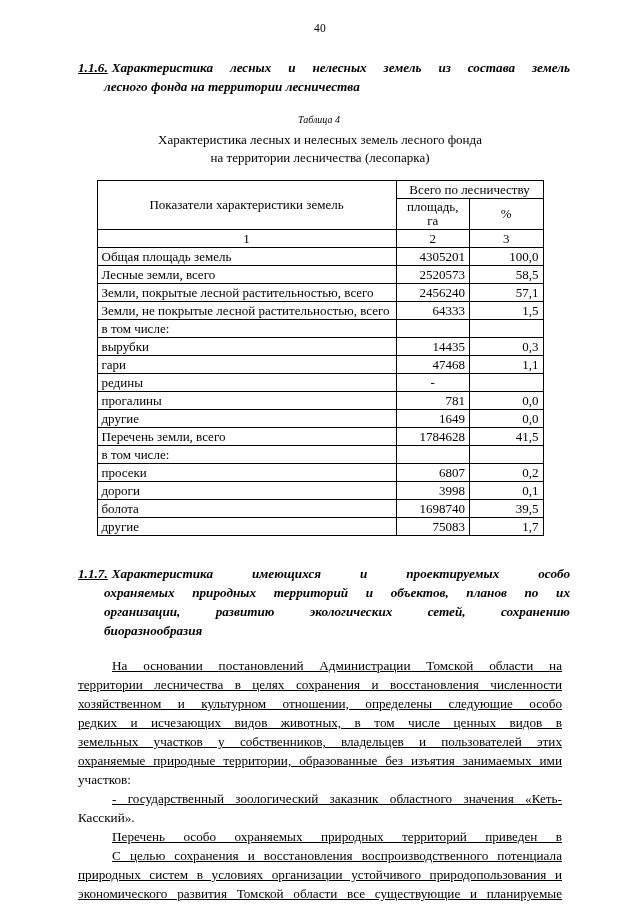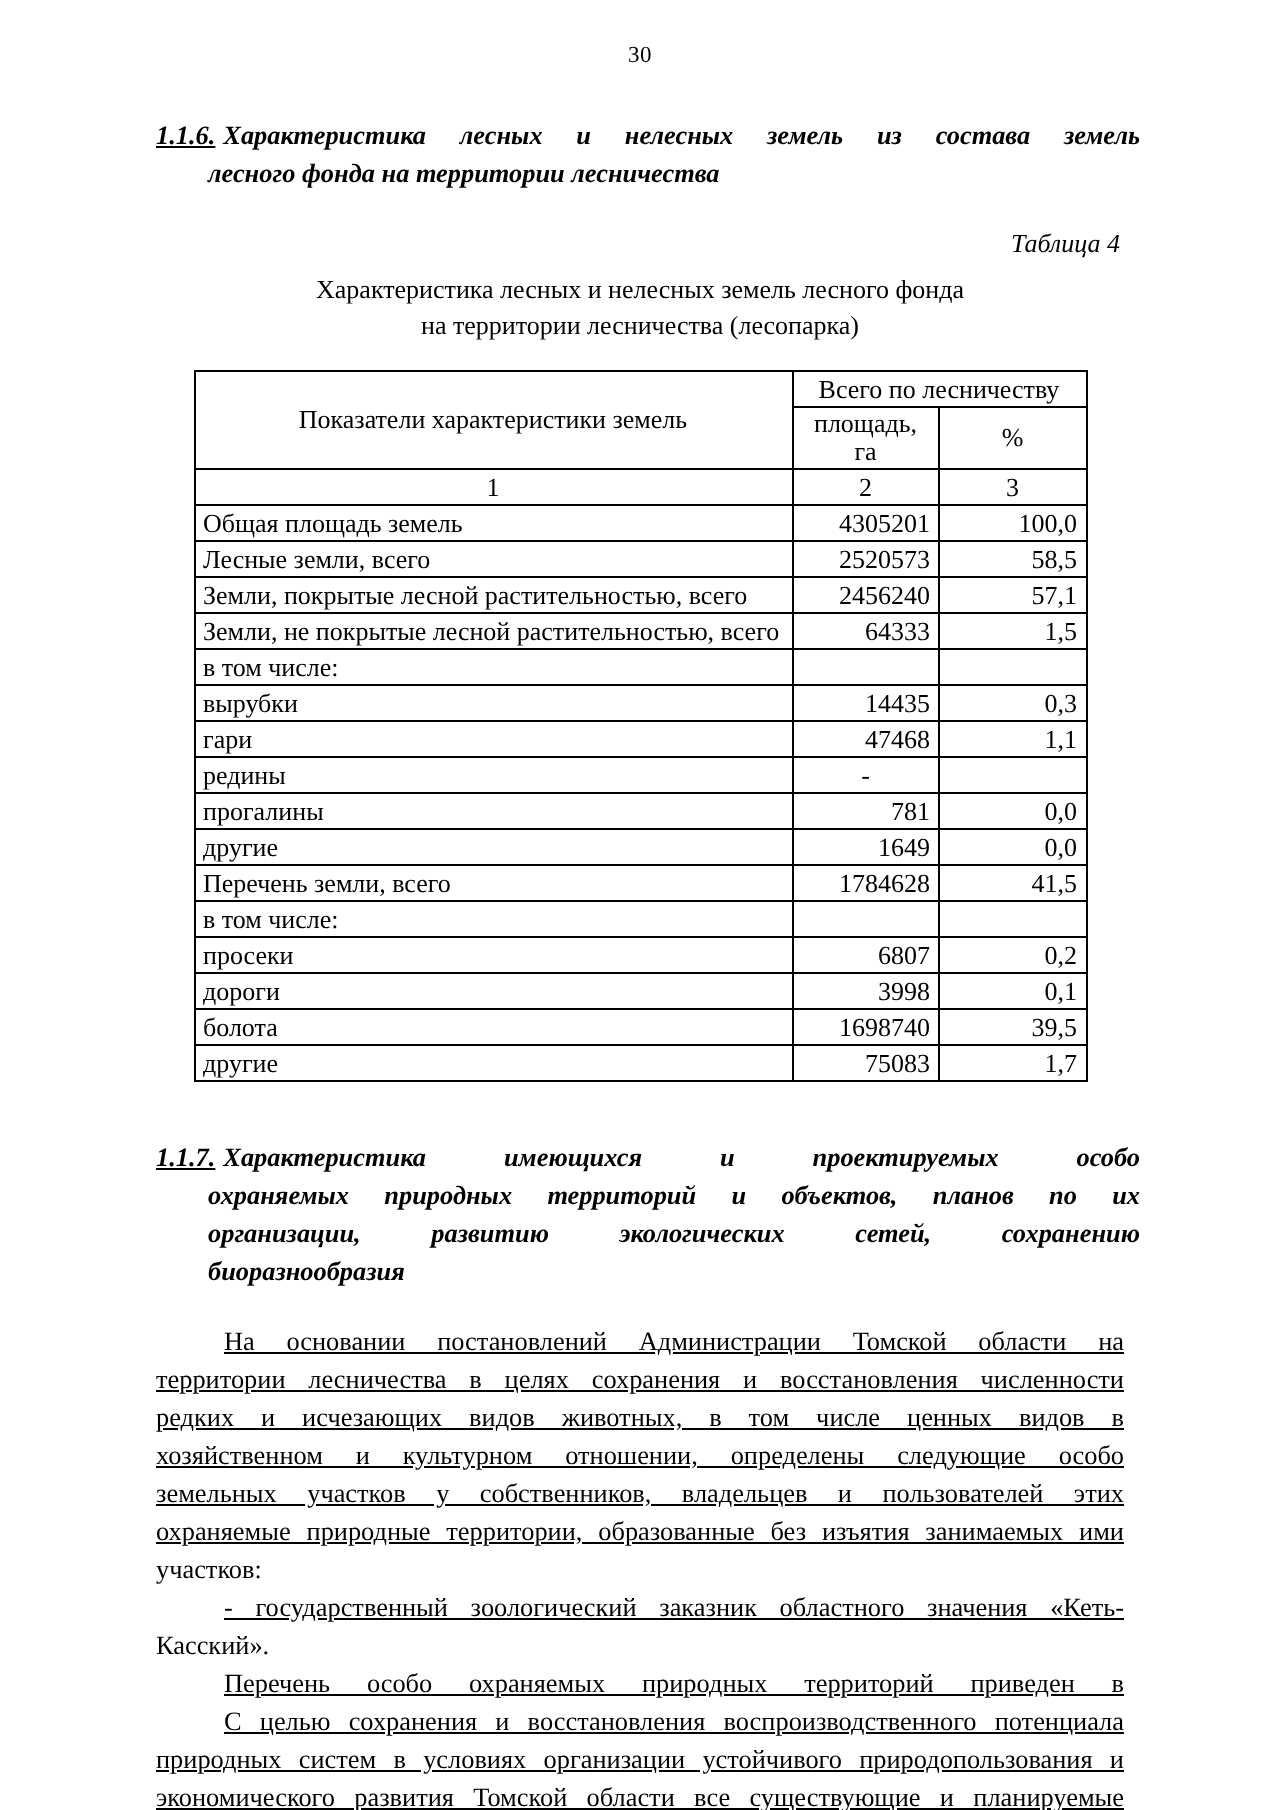--- a/index.html
+++ b/index.html
@@ -63,23 +63,23 @@
   }
   .jline-last {
     display: block;
     text-align: left;
     text-align-last: left;
     white-space: nowrap;
   }
 
   
   .table-label {
-    text-align: right;
+    text-align: center;
     font-style: italic;
-    font-size: 13px;
+    font-size: 10px;
     margin-top: 18px;
     margin-right: 2px;
   }
   .table-title {
     text-align: center;
     font-size: 13px;
     line-height: 17.5px;
     margin-top: 6px;
   }
   .table-title span { display: block; }
@@ -121,21 +121,21 @@
     text-align: justify;
   }
   .para .jline   { font-size: 13.2px; text-decoration: underline; }
   .para .jline-last { font-size: 13.2px; }
 </style>
 </head>
 <body>
 
 <div class="page">
 
-  <div class="page-number">30</div>
+  <div class="page-number">40</div>
 
   <div class="section-heading heading-116">
     <span class="jline"><span class="num-prefix">1.1.6.</span><span>Характеристика лесных и нелесных земель из состава земель</span></span>
     <span class="jline-last" style="padding-left:26px;">лесного фонда на территории лесничества</span>
   </div>
 
   <div class="table-label">Таблица 4</div>
 
   <div class="table-title">
     <span>Характеристика лесных и нелесных земель лесного фонда</span>
@@ -246,22 +246,22 @@
     <span class="jline"><span class="num-prefix">1.1.7.</span><span>Характеристика имеющихся и проектируемых особо</span></span>
     <span class="jline" style="padding-left:26px;">охраняемых природных территорий и объектов, планов по их</span>
     <span class="jline" style="padding-left:26px;">организации, развитию экологических сетей, сохранению</span>
     <span class="jline-last" style="padding-left:26px;">биоразнообразия</span>
   </div>
 
   <div class="body-text" id="body-text">
       <div class="para">
         <span class="jline" style="text-indent: 34px;">На основании постановлений Администрации Томской области на</span>
         <span class="jline">территории лесничества в целях сохранения и восстановления численности</span>
+        <span class="jline">хозяйственном и культурном отношении, определены следующие особо</span>
         <span class="jline">редких и исчезающих видов животных, в том числе ценных видов в</span>
-        <span class="jline">хозяйственном и культурном отношении, определены следующие особо</span>
         <span class="jline">земельных участков у собственников, владельцев и пользователей этих</span>
         <span class="jline">охраняемые природные территории, образованные без изъятия занимаемых ими</span>
         <span class="jline-last">участков:</span>
       </div>
       <div class="para">
         <span class="jline" style="text-indent: 34px;">- государственный зоологический заказник областного значения «Кеть-</span>
         <span class="jline-last">Касский».</span>
       </div>
       <div class="para">
         <span class="jline" style="text-indent: 34px;">Перечень особо охраняемых природных территорий приведен в</span>

